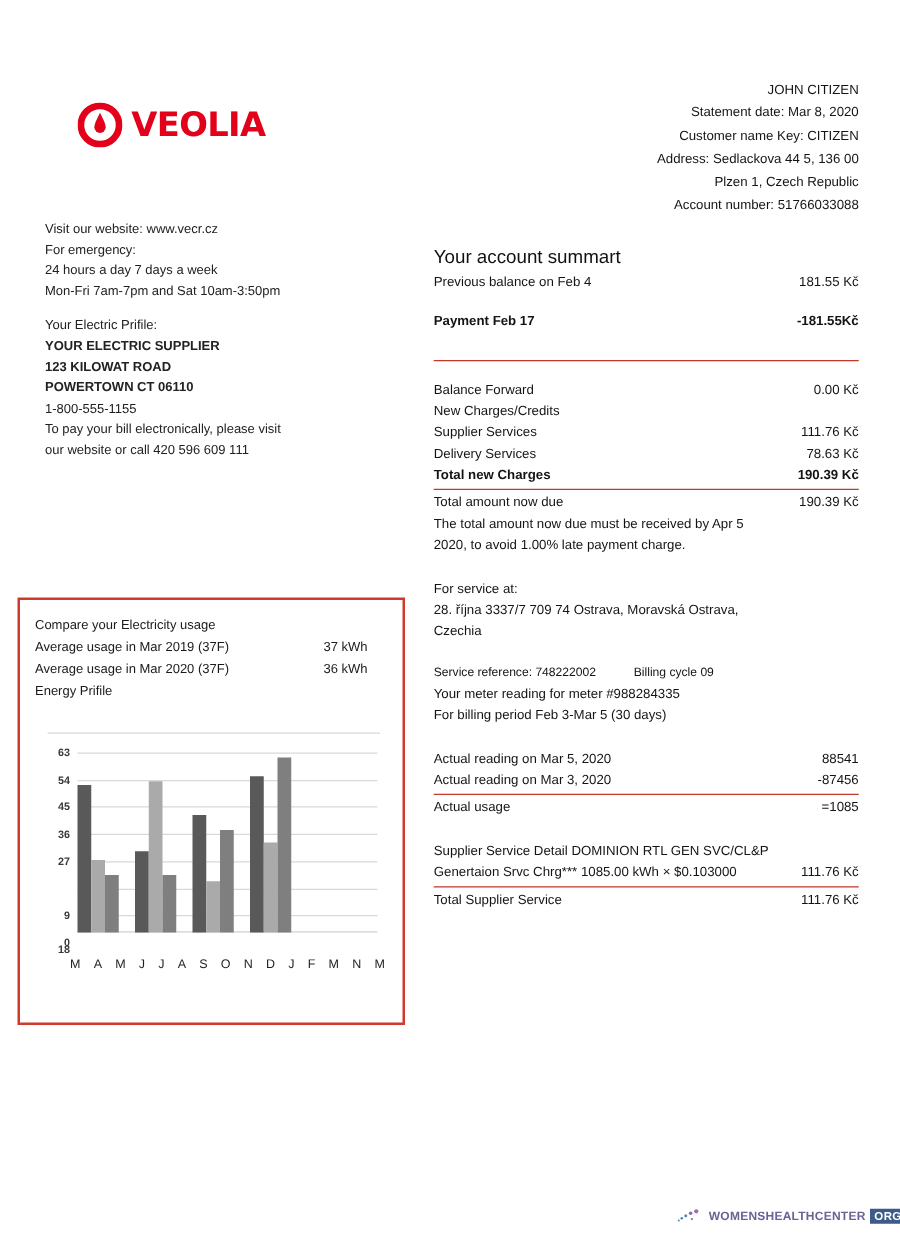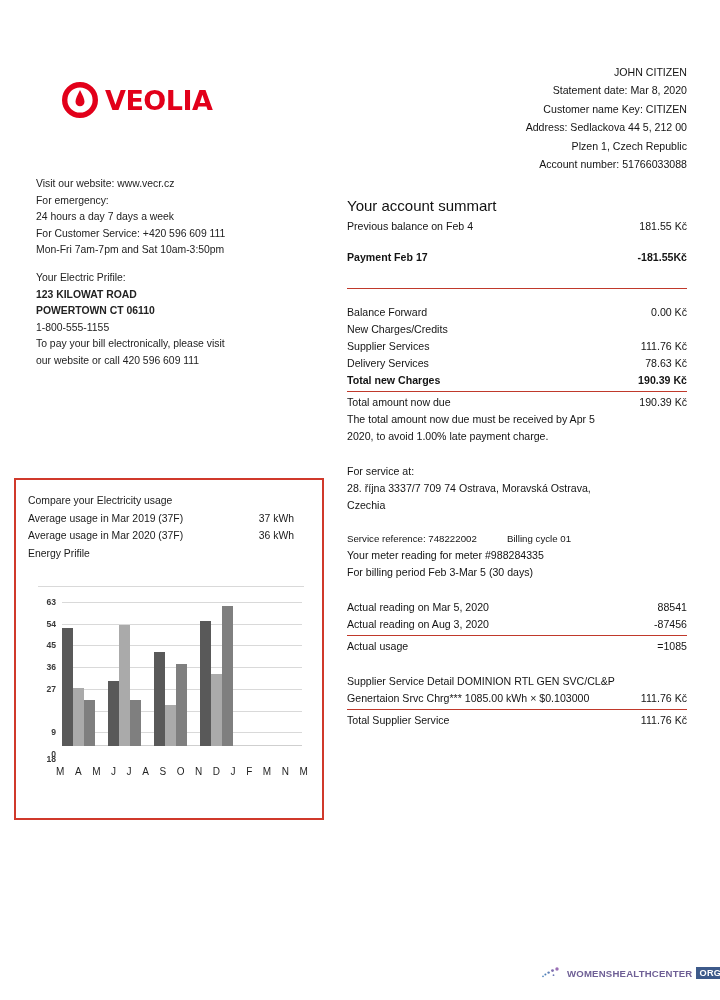--- a/index.html
+++ b/index.html
@@ -240,33 +240,33 @@
     <circle cx="20" cy="20" r="17" fill="none" stroke="#e2001a" stroke-width="6"></circle>
     <path d="M20 9 C23 15 25 19 25 22 a5 5 0 0 1 -10 0 c0 -3 2 -7 5 -13 z" fill="#e2001a"></path>
   </svg>
   <div id="logo-wordmark">VEOLIA</div>
 </div>
 
 <div id="customer-header">
   <div>JOHN CITIZEN</div>
   <div>Statement date: Mar 8, 2020</div>
   <div>Customer name Key: CITIZEN</div>
-  <div>Address: Sedlackova 44 5, 212 00</div>
+  <div>Address: Sedlackova 44 5, 136 00</div>
   <div>Plzen 1, Czech Republic</div>
   <div>Account number: 51766033088</div>
 </div>
 
 <div id="contact-block">
   <div>Visit our website: www.vecr.cz</div>
   <div>For emergency:</div>
   <div>24 hours a day 7 days a week</div>
-  <div>For Customer Service: +420 596 609 111</div>
   <div>Mon-Fri 7am-7pm and Sat 10am-3:50pm</div>
   <div class="spacer"></div>
   <div>Your Electric Prifile:</div>
+  <div class="bold">YOUR ELECTRIC SUPPLIER</div>
   <div class="bold">123 KILOWAT ROAD</div>
   <div class="bold">POWERTOWN CT 06110</div>
   <div>1-800-555-1155</div>
   <div>To pay your bill electronically, please visit</div>
   <div>our website or call 420 596 609 111</div>
 </div>
 
 <div id="summary">
 
   <div id="summary-title">Your account summart</div>
@@ -325,33 +325,33 @@
   <div class="gap18"></div>
 
   <div class="para">For service at:</div>
   <div class="para">28. října 3337/7 709 74 Ostrava, Moravská Ostrava,</div>
   <div class="para">Czechia</div>
 
   <div class="gap16"></div>
 
   <div class="svc-row">
     <span class="a">Service reference: 748222002</span>
-    <span>Billing cycle 01</span>
+    <span>Billing cycle 09</span>
   </div>
   <div class="para">Your meter reading for meter #988284335</div>
   <div class="para">For billing period Feb 3-Mar 5 (30 days)</div>
 
   <div class="gap18"></div>
 
   <div class="row">
     <span class="lbl">Actual reading on Mar 5, 2020</span>
     <span class="val">88541</span>
   </div>
   <div class="row">
-    <span class="lbl">Actual reading on Aug 3, 2020</span>
+    <span class="lbl">Actual reading on Mar 3, 2020</span>
     <span class="val">-87456</span>
   </div>
 
   <div class="redline tight"></div>
 
   <div class="row">
     <span class="lbl">Actual usage</span>
     <span class="val">=1085</span>
   </div>
 

